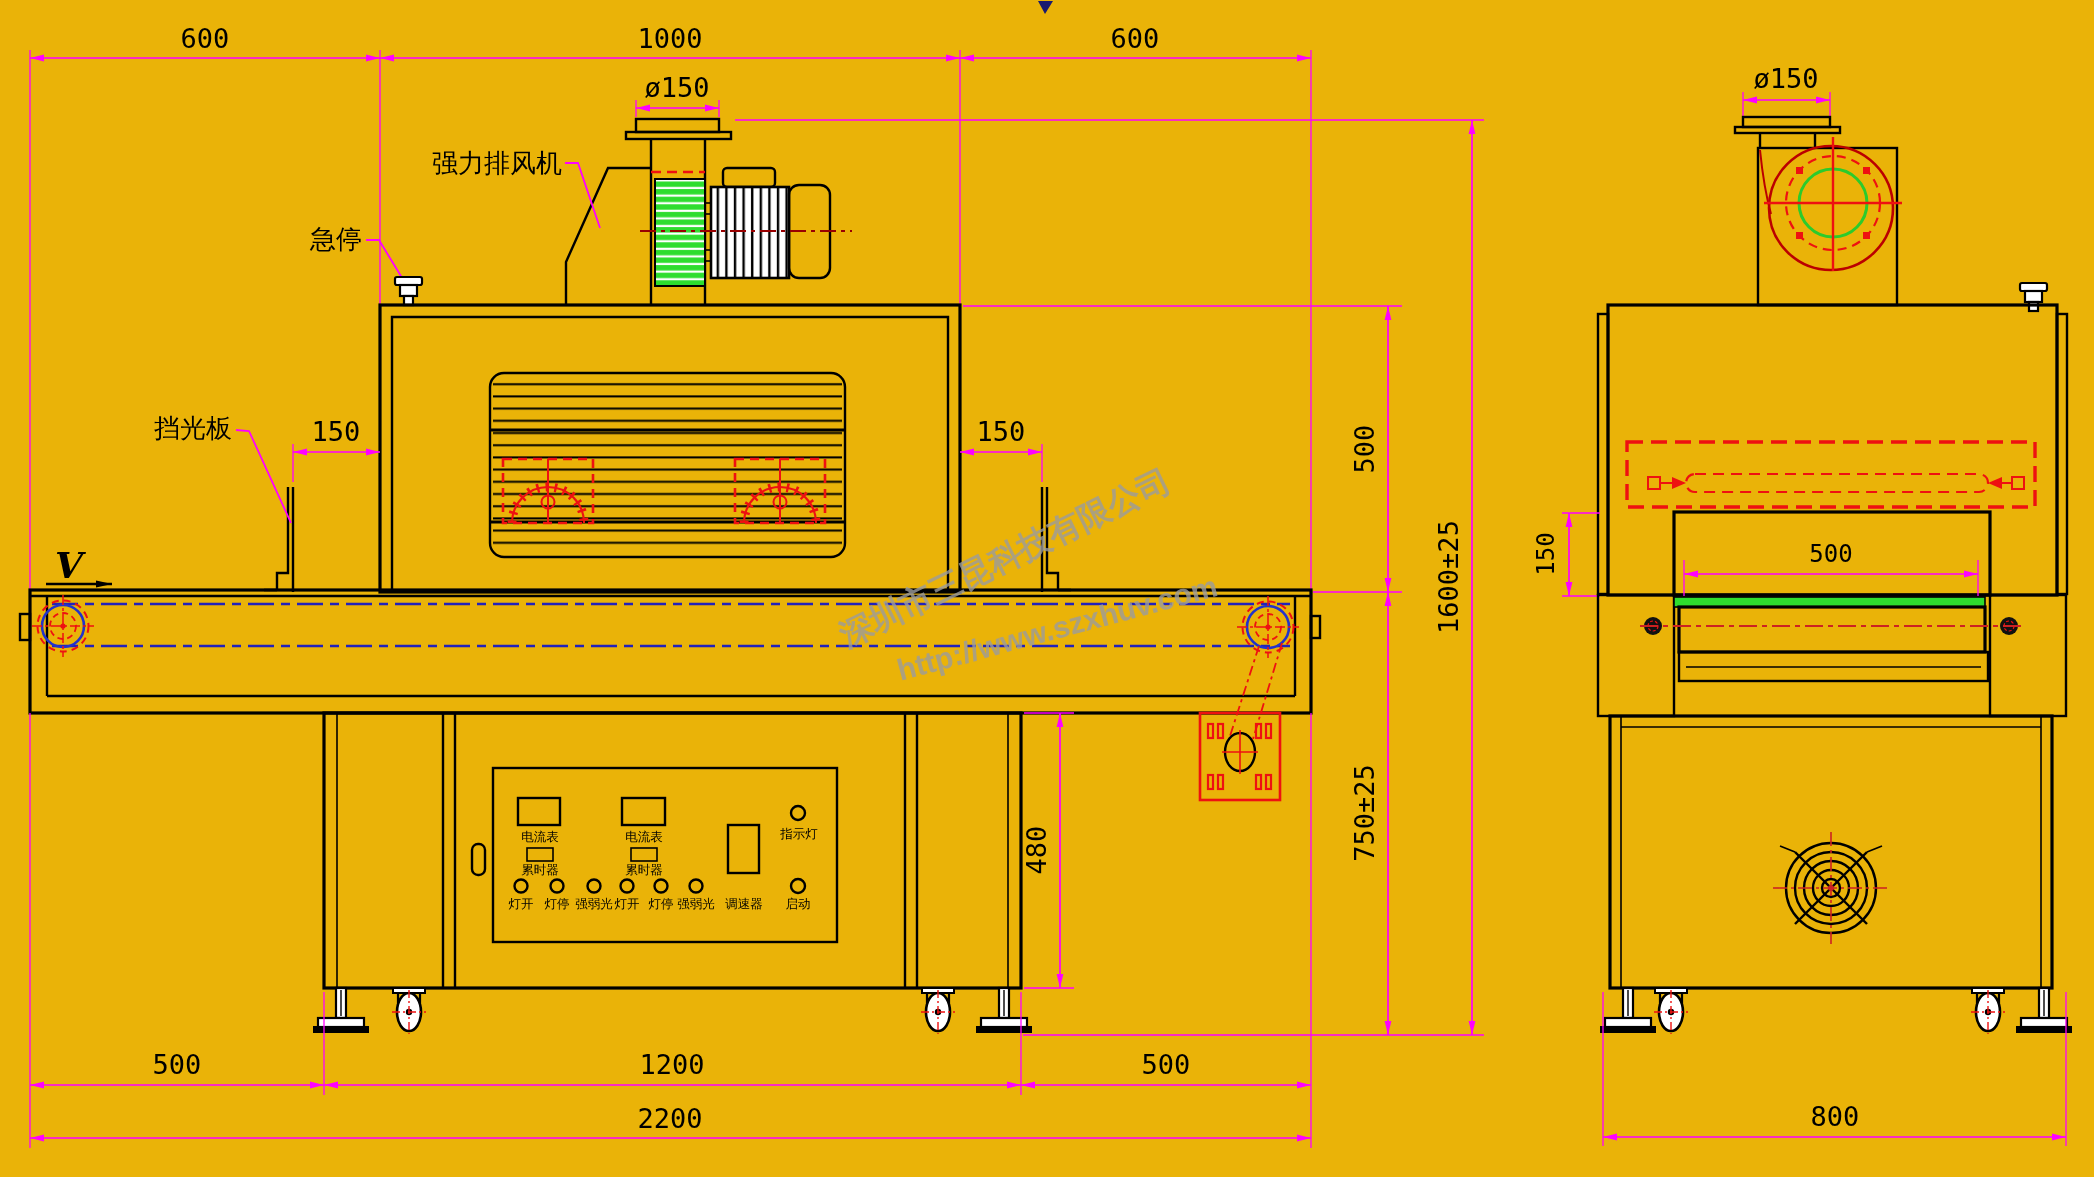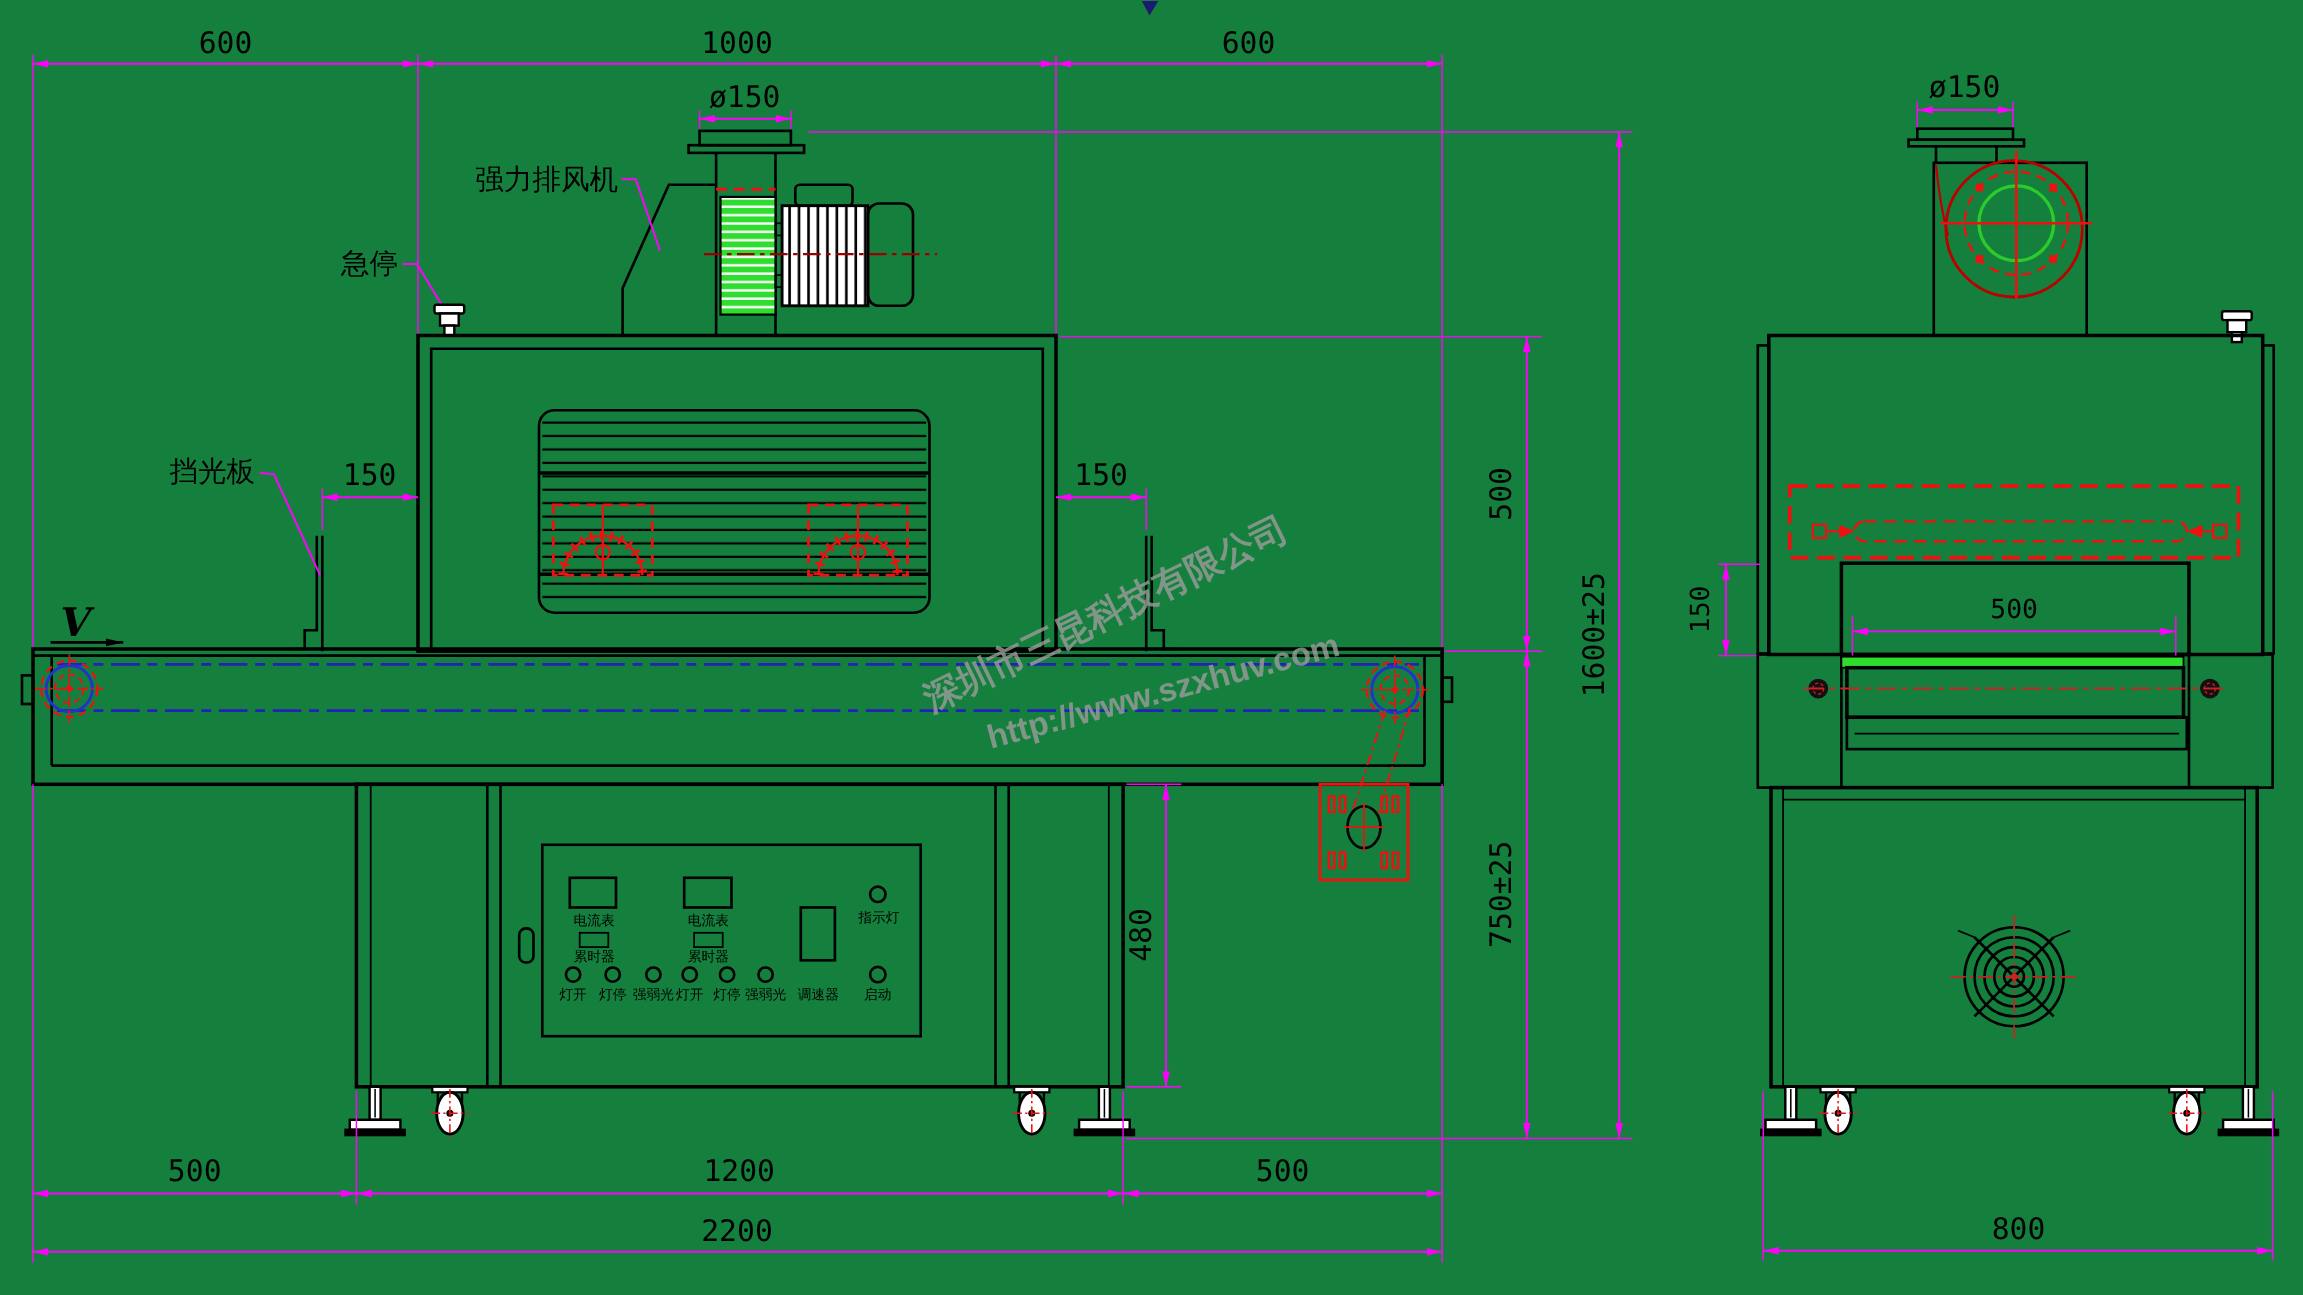--- a/index.html
+++ b/index.html
@@ -1,16 +1,16 @@
 <!DOCTYPE html>
 <html><head>
 <meta charset="utf-8">
 <style>
   html,body{margin:0;padding:0;background:#e8e8e8;}
-  .stage{position:relative;width:2094px;height:1177px;background:#15803d;overflow:hidden;}
+  .stage{position:relative;width:2094px;height:1177px;background:#eab308;overflow:hidden;}
   svg{position:absolute;left:0;top:0;}
   .blk{stroke:#000;fill:none;stroke-width:2.4;}
   .blk3{stroke:#000;fill:none;stroke-width:3.2;}
   .blk1{stroke:#000;fill:none;stroke-width:1.6;}
   .dim{stroke:#FF00FF;stroke-width:1.7;fill:none;}
   .ext{stroke:#FF00FF;stroke-width:1.3;fill:none;}
   .lead{stroke:#FF00FF;stroke-width:1.8;fill:none;}
   .red{stroke:#EE1111;fill:none;}
   .dred{stroke:#990000;fill:none;}
   .blue{stroke:#2222BB;fill:none;}

